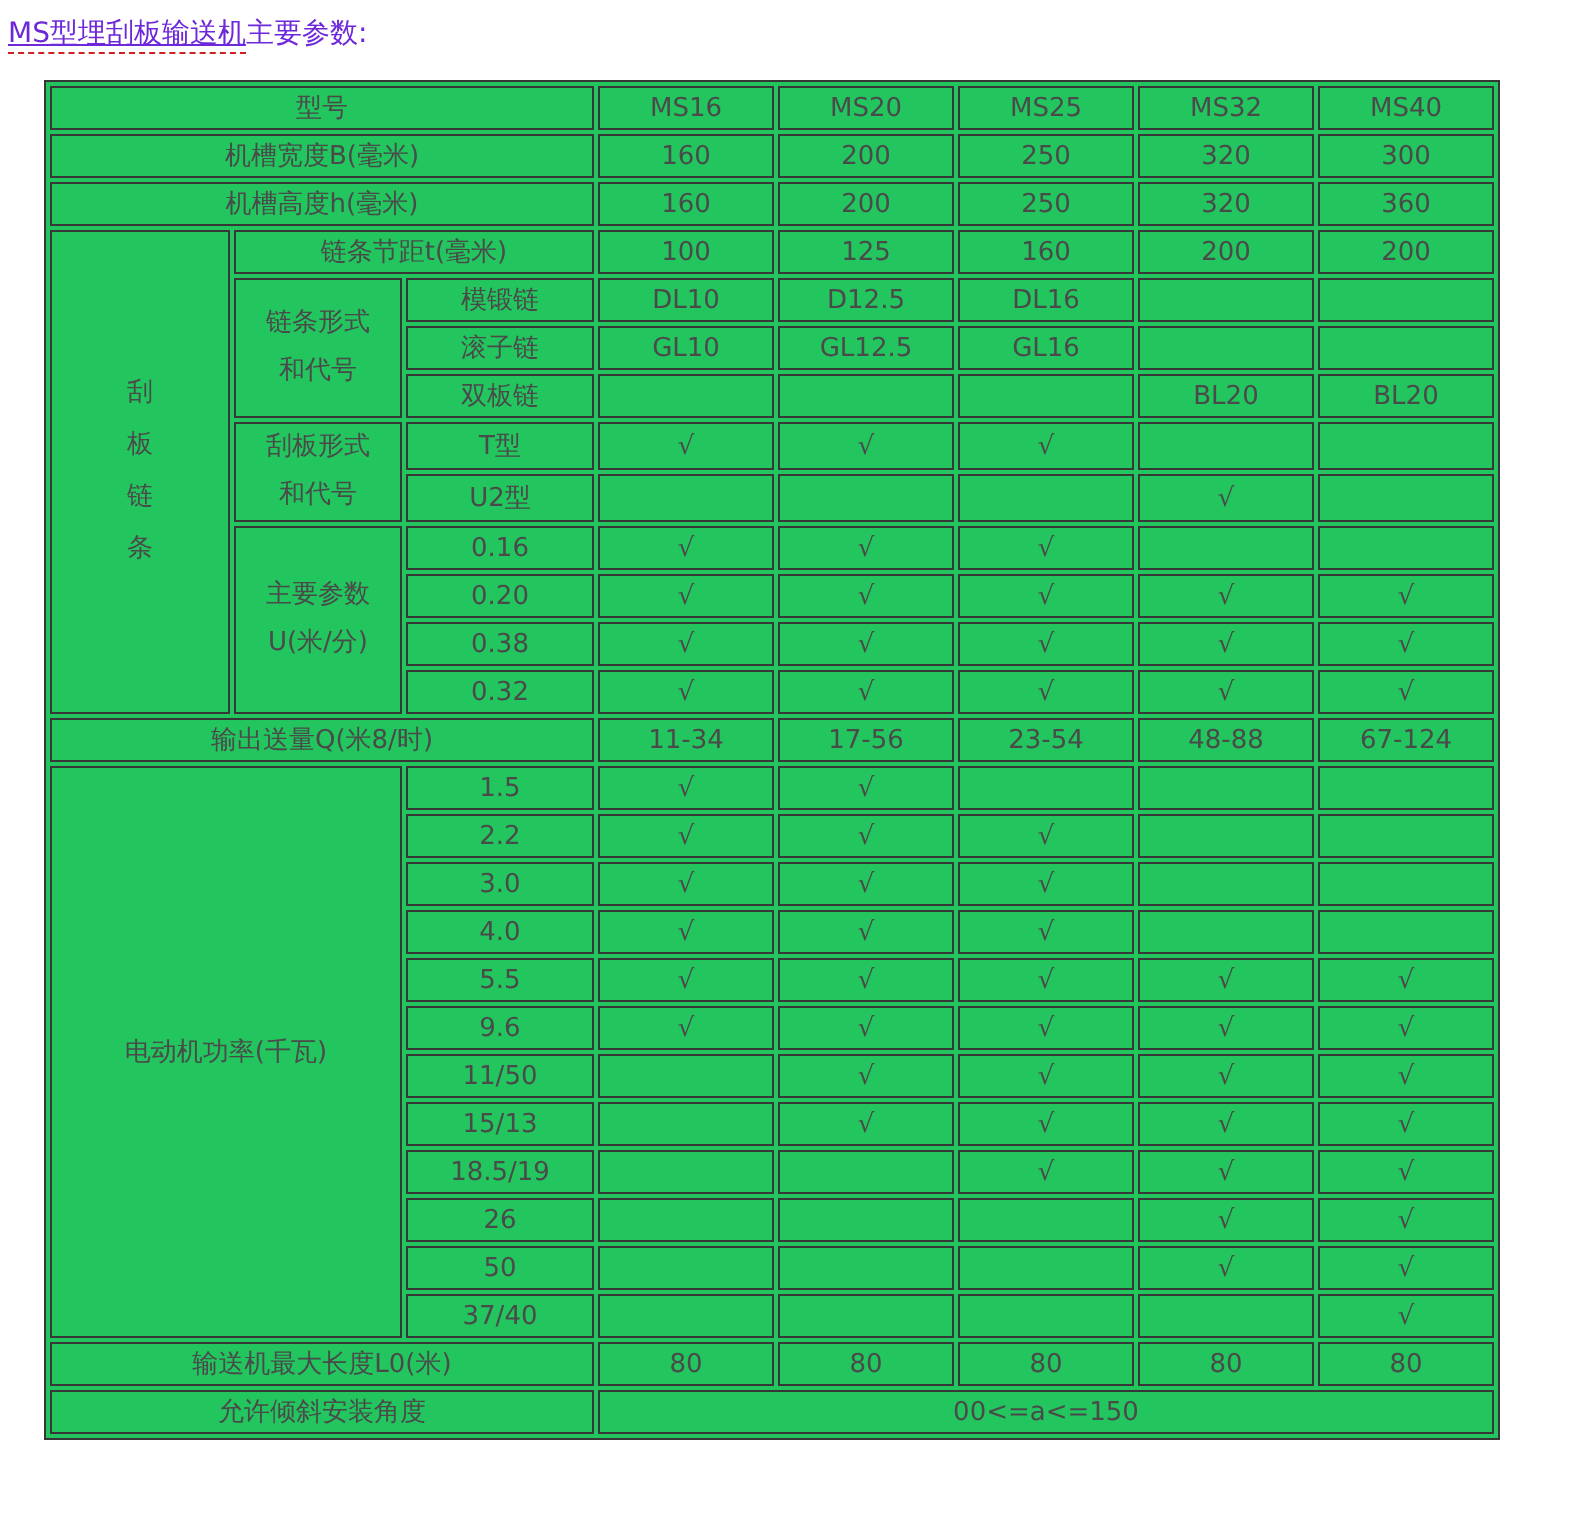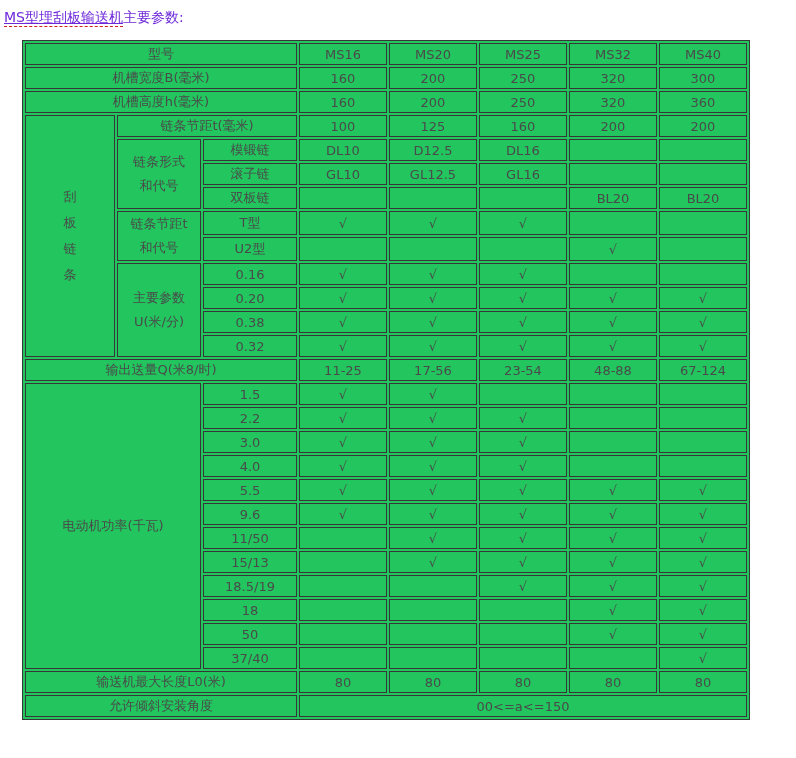--- a/index.html
+++ b/index.html
@@ -121,21 +121,21 @@
     <tr>
       <td>双板链</td>
       <td></td>
       <td></td>
       <td></td>
       <td>BL20</td>
       <td>BL20</td>
     </tr>
 
     <tr>
-      <td rowspan="2" class="ml">链条节距t
+      <td rowspan="2" class="ml">刮板形式
 和代号</td>
       <td>T型</td>
       <td>√</td>
       <td>√</td>
       <td>√</td>
       <td></td>
       <td></td>
     </tr>
     <tr>
       <td>U2型</td>
@@ -176,21 +176,21 @@
       <td>0.32</td>
       <td>√</td>
       <td>√</td>
       <td>√</td>
       <td>√</td>
       <td>√</td>
     </tr>
 
     <tr>
       <td colspan="3">输出送量Q(米8/时)</td>
-      <td>11-25</td>
+      <td>11-34</td>
       <td>17-56</td>
       <td>23-54</td>
       <td>48-88</td>
       <td>67-124</td>
     </tr>
 
     <tr>
       <td colspan="2" rowspan="12">电动机功率(千瓦)</td>
       <td>1.5</td>
       <td>√</td>
@@ -257,21 +257,21 @@
     </tr>
     <tr>
       <td>18.5/19</td>
       <td></td>
       <td></td>
       <td>√</td>
       <td>√</td>
       <td>√</td>
     </tr>
     <tr>
-      <td>18</td>
+      <td>26</td>
       <td></td>
       <td></td>
       <td></td>
       <td>√</td>
       <td>√</td>
     </tr>
     <tr>
       <td>50</td>
       <td></td>
       <td></td>

